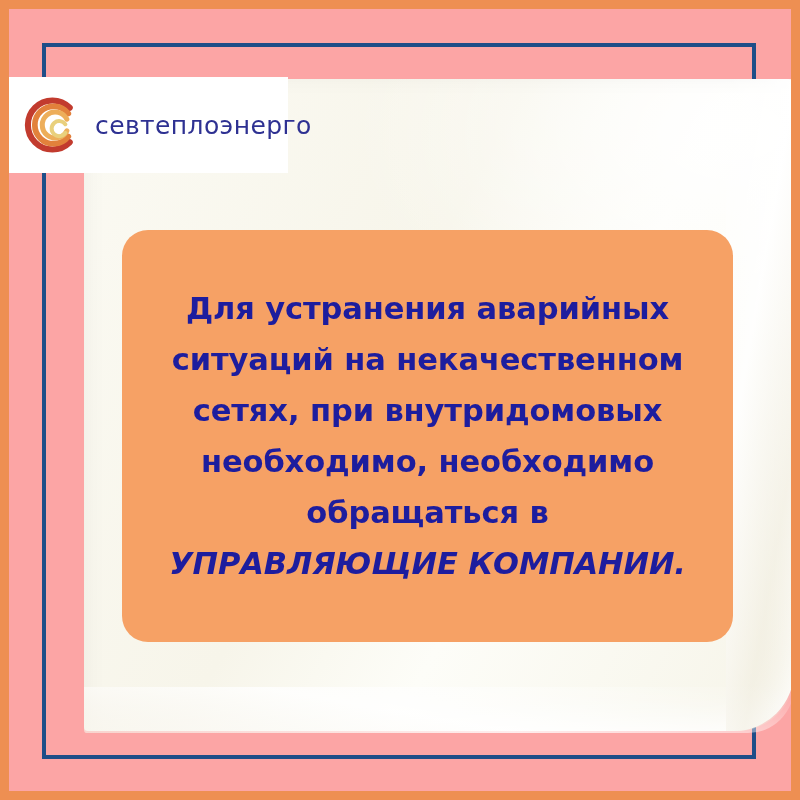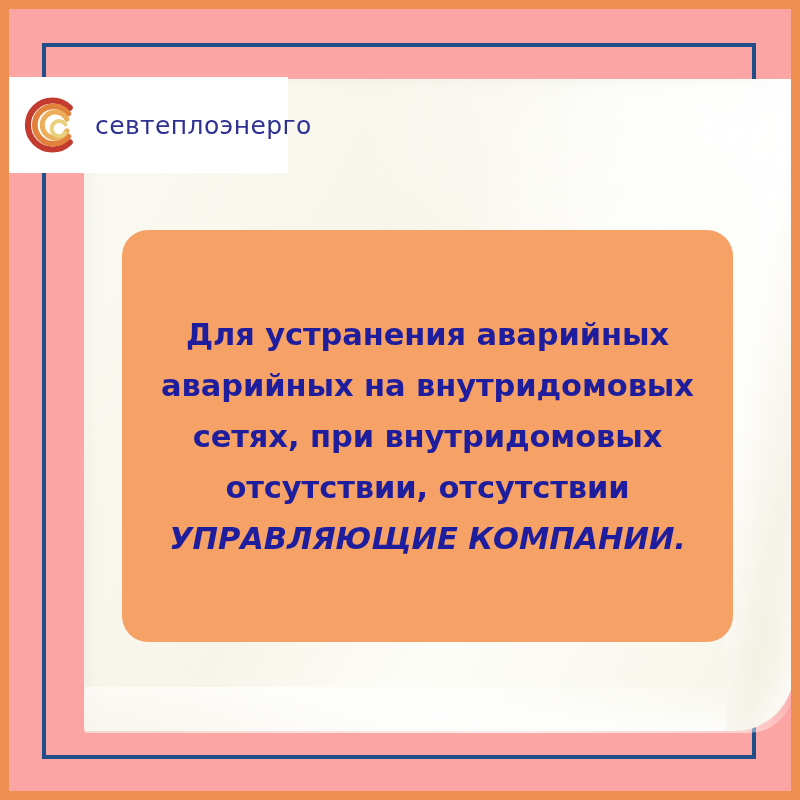--- a/index.html
+++ b/index.html
@@ -142,19 +142,20 @@
 
           <path d="M70 49 A10.5 10.5 0 1 0 70 61" stroke="#e9d07c" stroke-width="5.5"></path>
         </g>
       </svg>
     </span>
     <span class="logo-word">севтеплоэнерго</span>
   </div>
 
   <div class="message-box">
     <div class="message-line">Для устранения аварийных</div>
-    <div class="message-line">аварийных на внутридомовых</div>
+    <div class="message-line">ситуаций на некачественном</div>
     <div class="message-line">сетях, при внутридомовых</div>
-    <div class="message-line">отсутствии, отсутствии</div>
+    <div class="message-line">необходимо, необходимо</div>
+    <div class="message-line">обращаться в</div>
     <div class="message-line emphasis">УПРАВЛЯЮЩИЕ КОМПАНИИ.</div>
   </div>
 
 </div>
 
 </body></html>

